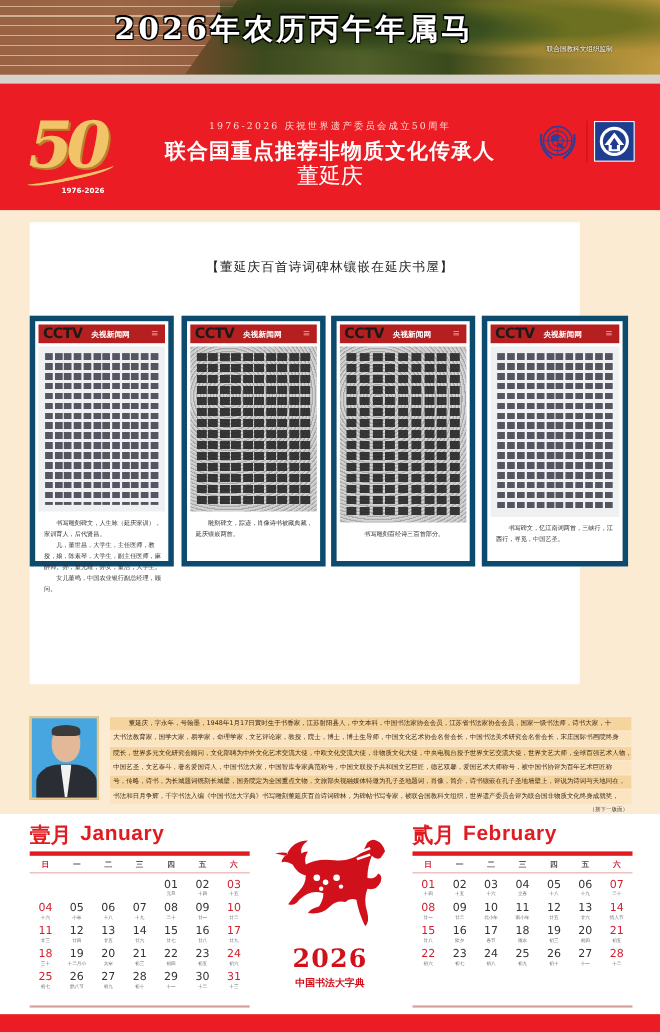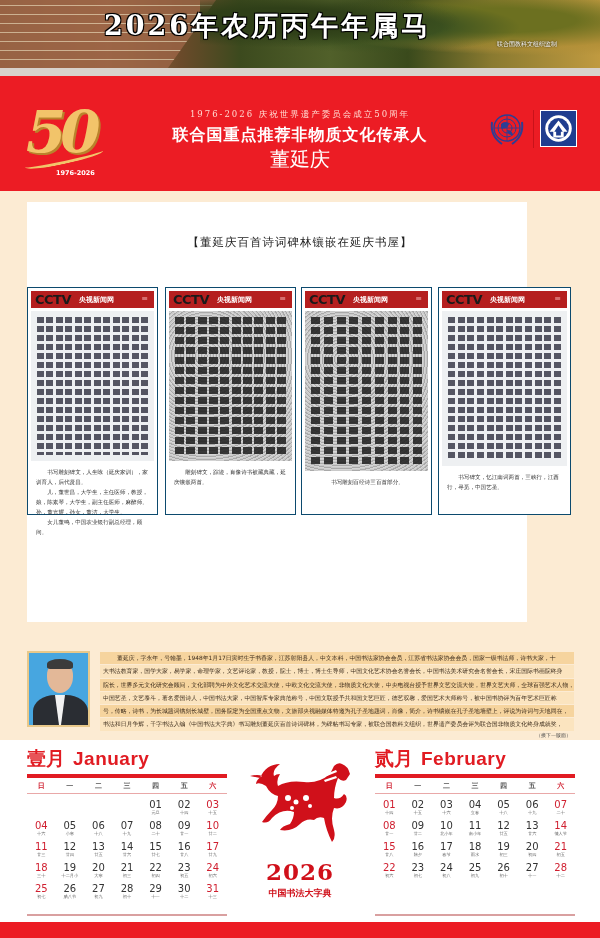--- a/index.html
+++ b/index.html
@@ -24,30 +24,30 @@
   .banner-gap { position: absolute; left: 0; top: 68px; width: 600px; height: 8px; background: #d8d2cc; }
 
   
   .redhead { position: absolute; left: 0; top: 76px; width: 600px; height: 115px; background: #ec1c24; }
   .logo50 { position: absolute; left: 22px; top: 28px; width: 86px; height: 75px; }
   .logo50 .num { position: absolute; left: 4px; top: -6px; font-family: "DejaVu Serif", serif; font-style: italic; font-weight: bold;
     font-size: 58px; color: #f2c46a; letter-spacing: -6px; text-shadow: 2px 2px 0 #b9832c; }
   .logo50 .swoosh { position: absolute; left: 2px; top: 50px; width: 80px; height: 10px; border-bottom: 3px solid #f2c46a; border-radius: 0 0 50% 50%; transform: rotate(-12deg); }
   .logo50 .yrs { position: absolute; left: 34px; top: 65px; font-size: 6.5px; color: #fff; font-weight: bold; }
   .hd-sub { position: absolute; left: 140px; top: 33px; width: 320px; text-align: center; font-family: "DejaVu Serif", serif; font-size: 8.5px; color: #ffd9d0; letter-spacing: 2px; }
-  .hd-main { position: absolute; left: 140px; top: 49px; width: 320px; text-align: center; font-size: 16px; font-weight: bold; color: #fff; letter-spacing: 1px; }
+  .hd-main { position: absolute; left: 140px; top: 49px; width: 320px; text-align: center; font-size: 19px; font-weight: bold; color: #fff; letter-spacing: 1px; }
   .hd-name { position: absolute; left: 140px; top: 70px; width: 320px; text-align: center; font-size: 20px; color: #fff; }
   .un-logo { position: absolute; left: 487px; top: 108px; width: 40px; height: 40px; }
   .whc-logo { position: absolute; left: 540px; top: 110px; width: 37px; height: 37px; background: #1f3d8f; border: 1px solid #fff; }
   .logo-sep { position: absolute; left: 533px; top: 110px; width: 1px; height: 38px; background: #c9121a; }
 
   
   .panel { position: absolute; left: 27px; top: 202px; width: 500px; height: 420px; background: #fff; }
   .panel-title { position: absolute; left: 0; top: 33px; width: 546px; text-align: center; font-size: 11.5px; color: #222; letter-spacing: 1px; }
-  .card { position: absolute; top: 85px; height: 228px; background: #fff; border: 1px solid #0c4a6e; }
+  .card { position: absolute; top: 85px; height: 228px; background: #fff; border: 5px solid #0c4a6e; }
   .card .cctv { height: 17px; margin: 3px 3px 0 3px; background: #b51f1f; display: flex; align-items: center; padding-left: 4px; position: relative; }
   .card .cctv .logo { font-family: "DejaVu Sans", sans-serif; font-weight: bold; font-size: 13px; color: #1a1a1a; letter-spacing: -0.5px; }
   .card .cctv .site { font-size: 7px; color: #fff; font-weight: bold; margin-left: 8px; }
   .card .cctv .menu { position: absolute; right: 6px; top: 3px; font-size: 8px; color: #f3b0b0; }
   .card .scroll { margin: 3px 3px 0 3px; height: 150px; position: relative; overflow: hidden;
     background: #eef0f2; }
   .card .scroll.stone { background: repeating-radial-gradient(circle at 30% 30%, #c9c9c9 0 1px, #a9a9a9 1px 2px, #d5d5d5 2px 3px); }
   .card .scroll .cols { position: absolute; inset: 6px 6px 6px 6px; display: flex; flex-direction: row-reverse; justify-content: space-between; }
   .card .scroll .col { width: 7px; background: repeating-linear-gradient(180deg, #2a2a3a 0 6px, transparent 6px 9px); opacity: .78; }
   .card .scroll.stone .col { background: repeating-linear-gradient(180deg, #1c1c1c 0 7px, transparent 7px 10px); opacity: .85; width: 9px; }

